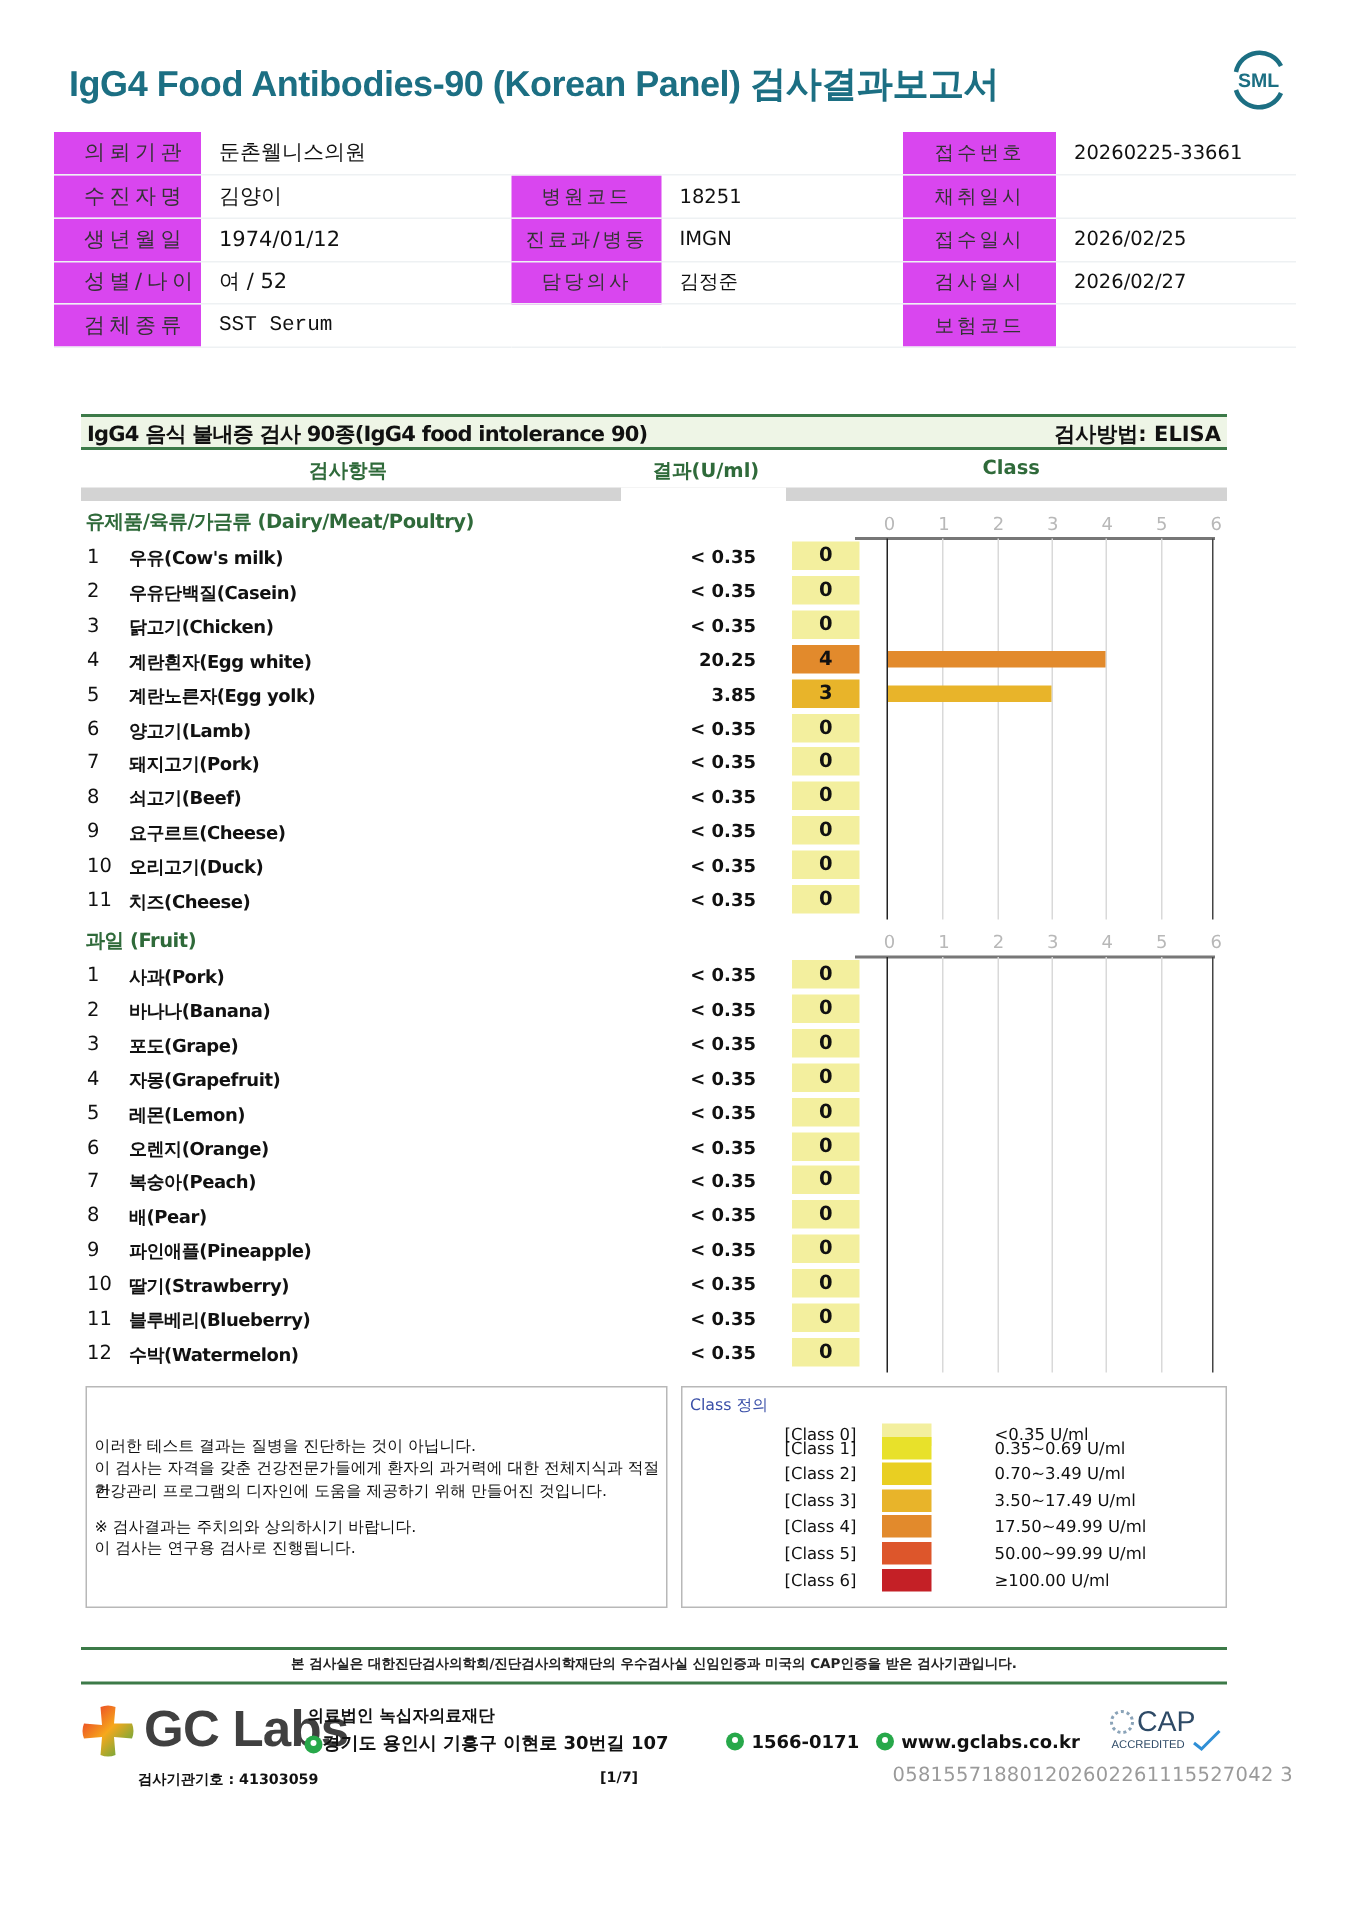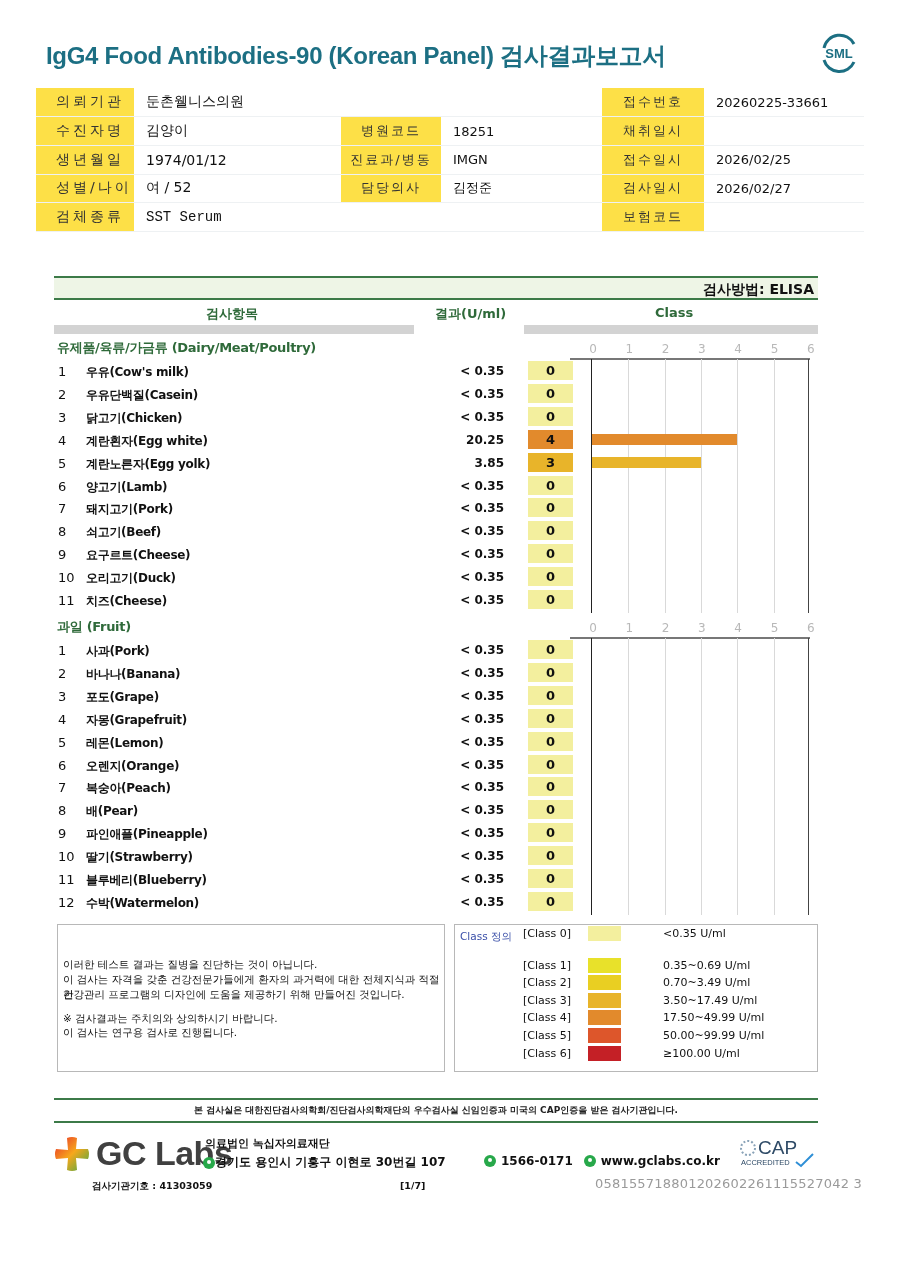--- a/index.html
+++ b/index.html
@@ -3,21 +3,21 @@
 <meta charset="utf-8">
 <style>
   * { box-sizing: border-box; margin: 0; padding: 0; }
   body { width: 900px; height: 1271px; background: #ffffff; font-family: "DejaVu Sans", "Liberation Sans", sans-serif; color: #111; position: relative; overflow: hidden; }
   .title { position: absolute; left: 46px; top: 40px; font-size: 24px; font-weight: bold; color: #1c6f83; letter-spacing: -0.3px; font-family: "Liberation Sans", "DejaVu Sans", sans-serif; }
   .sml-logo { position: absolute; left: 818px; top: 32px; width: 42px; height: 42px; }
   .sml-logo svg { width: 42px; height: 42px; }
 
   .info { position: absolute; left: 36px; top: 88px; width: 828px; border-collapse: collapse; font-size: 13px; }
   .info td { height: 28.7px; border-bottom: 1px solid #eef1f3; vertical-align: middle; }
-  .info .lab { background: #fde047; color: #333; text-align: center; letter-spacing: 2px; }
+  .info .lab { background: #d946ef; color: #333; text-align: center; letter-spacing: 2px; }
   .info .lab.big { font-size: 14px; letter-spacing: 3px; text-align: left; padding-left: 20px; }
   .info .val { padding-left: 12px; color: #111; }
   .info .val.big { font-size: 14px; }
 
   .panel-head { position: absolute; left: 54px; top: 276px; width: 764px; height: 24px; background: #eef5e6; border-top: 2px solid #3c7a48; border-bottom: 2px solid #3c7a48; font-weight: bold; font-size: 14px; }
   .panel-head .l { position: absolute; left: 4px; top: 3px; letter-spacing: -0.5px; }
   .panel-head .r { position: absolute; right: 4px; top: 3px; }
   .col-head { position: absolute; top: 305px; font-size: 13px; font-weight: bold; color: #2f6a3a; }
   .gray-bar { position: absolute; left: 54px; top: 325px; width: 764px; height: 9px; background: #d3d3d3; }
   .gray-bar .gap { position: absolute; left: 360px; top: 0; width: 110px; height: 9px; background: #fff; }
@@ -109,20 +109,21 @@
         <td class="val big" style="width: 207px; font-family: Liberation Mono, monospace;">SST Serum</td>
         <td style="width: 100px;"></td>
         <td style="width: 161px;"></td>
         <td class="lab " style="width: 102px;">보험코드</td>
         <td class="val " style="width: 160px;"></td>
       </tr>
     </tbody>
 </table>
 
 <div class="panel-head">
+  <span class="l">IgG4 음식 불내증 검사 90종(IgG4 food intolerance 90)</span>
   <span class="r">검사방법: ELISA</span>
 </div>
 <div class="col-head" style="left:206px">검사항목</div>
 <div class="col-head" style="left:435px">결과(U/ml)</div>
 <div class="col-head" style="left:655px">Class</div>
 <div class="gray-bar">
     <div class="gap"></div>
   </div>
 
 <div id="groups">
@@ -308,21 +309,21 @@
   <p style="top:32px">이러한 테스트 결과는 질병을 진단하는 것이 아닙니다.</p>
   <p style="top:47px">이 검사는 자격을 갖춘 건강전문가들에게 환자의 과거력에 대한 전체지식과 적절한</p>
   <p style="top:62px">건강관리 프로그램의 디자인에 도움을 제공하기 위해 만들어진 것입니다.</p>
   <p style="top:86px">※ 검사결과는 주치의와 상의하시기 바랍니다.</p>
   <p style="top:100px"> 이 검사는 연구용 검사로 진행됩니다.</p>
 </div>
 
 <div class="foot-box legend">
   <div class="lt">Class 정의</div>
   <div id="legend-rows">
-      <div class="lg-row" style="top: 1px;">
+      <div class="lg-row" style="top: 24px;">
         <span class="cn">[Class 0]</span>
         <span class="sw" style="background: rgb(243, 239, 158);"></span>
         <span class="rg">&lt;0.35 U/ml</span>
       </div>
       <div class="lg-row" style="top: 32.6px;">
         <span class="cn">[Class 1]</span>
         <span class="sw" style="background: rgb(232, 225, 42);"></span>
         <span class="rg">0.35~0.69 U/ml</span>
       </div>
       <div class="lg-row" style="top: 50.2px;">

